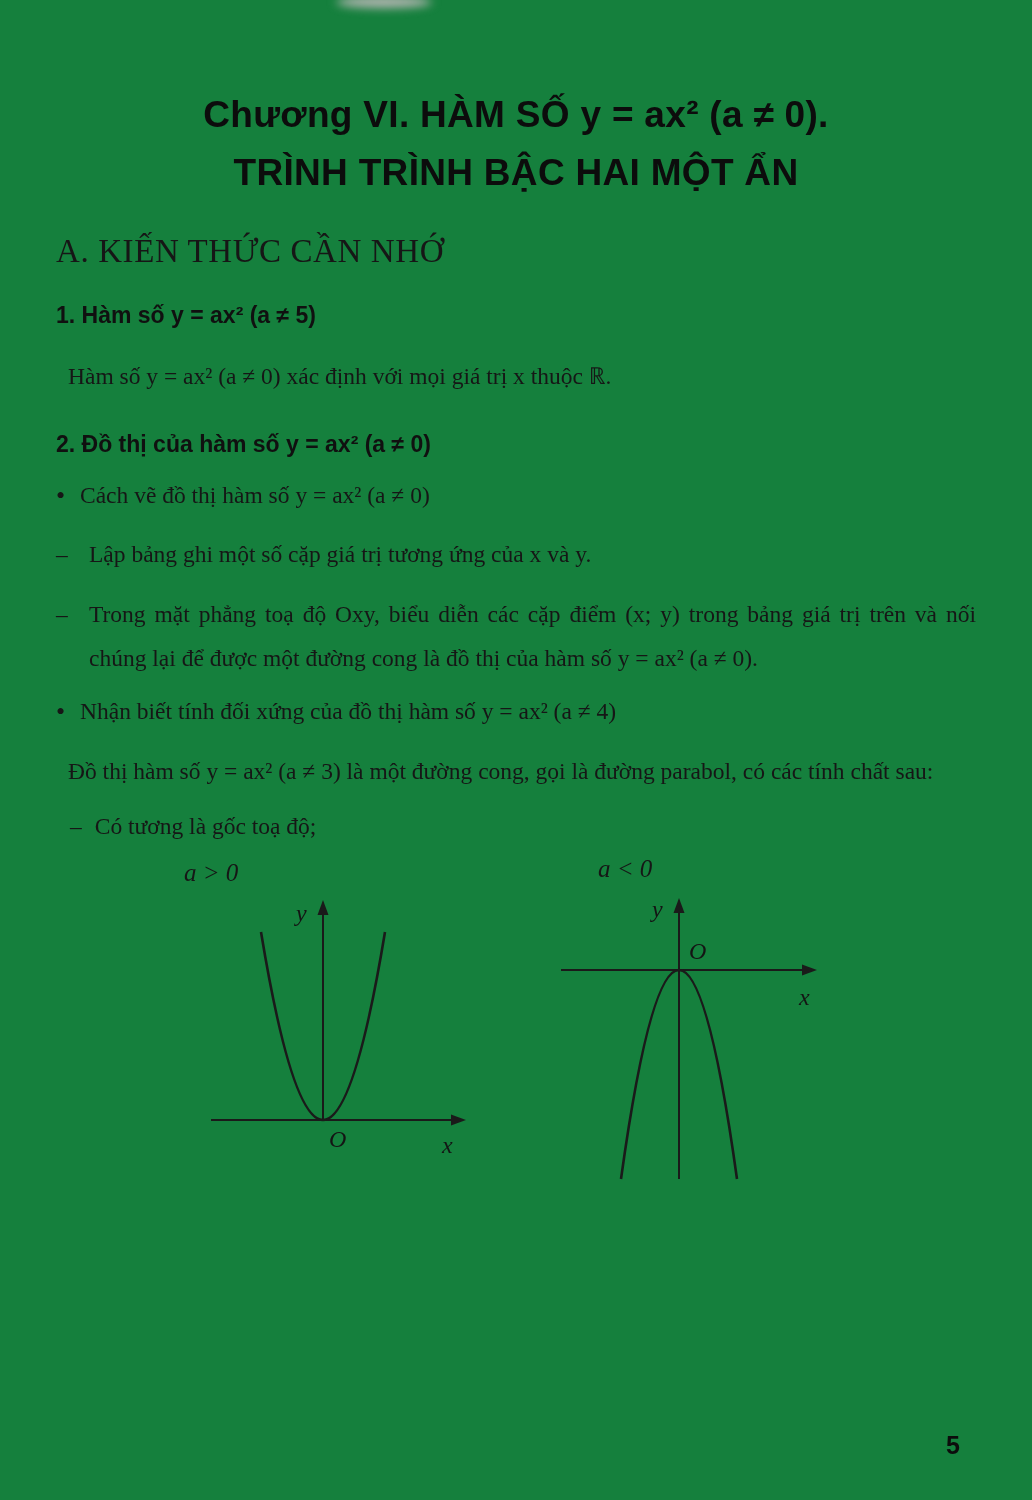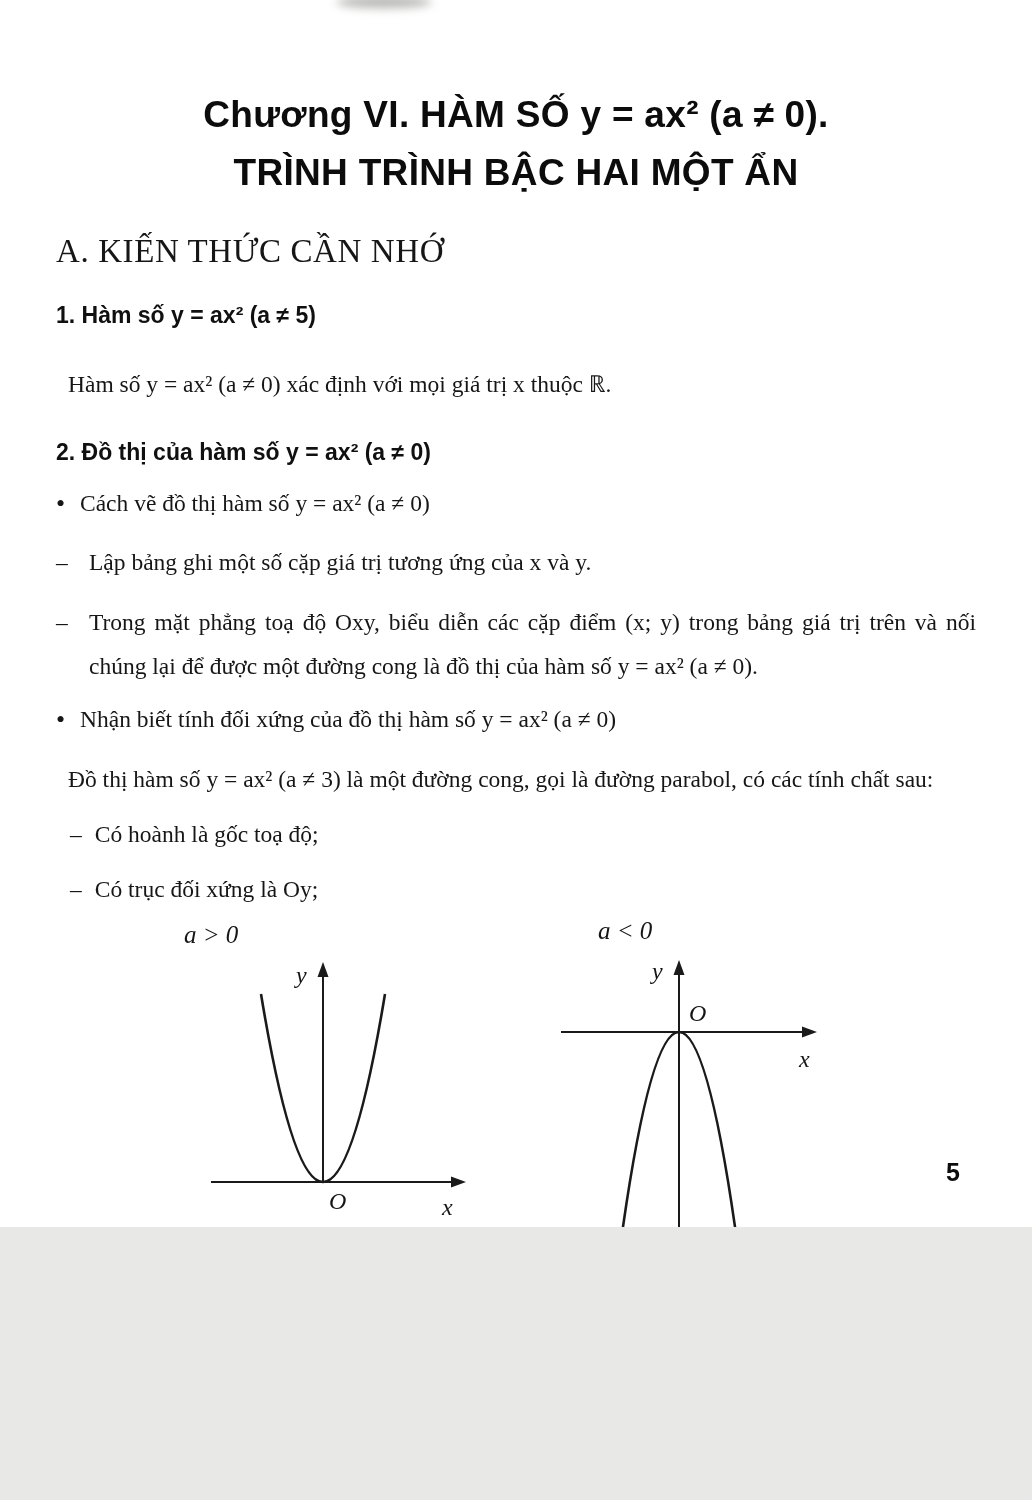--- a/index.html
+++ b/index.html
@@ -3,22 +3,22 @@
 <meta charset="utf-8">
 <style>
   html, body { margin: 0; padding: 0; }
   body {
     width: 1032px; height: 1500px;
     background: #e8e8e6;
     font-family: "Liberation Serif", serif;
   }
   .page {
     position: relative;
-    width: 1032px; height: 1227px;
-    background: #ffffff;
+    width: 1032px; height: 1500px;
+    background: #15803d;
     color: #161616;
     overflow: hidden;
   }
   .smudge {
     position: absolute; top: -4px; left: 336px;
     width: 96px; height: 12px;
     background: #b5b5b3; border-radius: 50%;
     filter: blur(5px);
   }
   .content { padding: 86px 56px 0 56px; }
@@ -47,21 +47,21 @@
     letter-spacing: 0.6px;
   }
   .sub {
     margin: 32px 0 0 0;
     font-family: "Liberation Sans", sans-serif;
     font-weight: 700;
     font-size: 23px;
     color: #101010;
   }
   .body-text {
-    margin: 34px 0 0 0;
+    margin: 26px 0 0 0;
     font-size: 23.5px;
     line-height: 1.86;
   }
   .indent1 { text-indent: 12px; }
   .justify { text-align: justify; }
 
   .row { display: flex; margin-top: 16px; font-size: 23.5px; line-height: 1.86; }
   .row .marker { flex: none; }
   .bullet-row .marker { width: 24px; font-size: 26px; line-height: 1.68; }
   .dash-row .marker { width: 33px; }
@@ -145,28 +145,27 @@
       <span class="row-text">Lập bảng ghi một số cặp giá trị tương ứng của x và y.</span>
     </div>
 
     <div class="row dash-row">
       <span class="marker">–</span>
       <span class="row-text justify">Trong mặt phẳng toạ độ Oxy, biểu diễn các cặp điểm (x; y) trong bảng giá trị trên và nối chúng lại để được một đường cong là đồ thị của hàm số y = ax² (a ≠ 0).</span>
     </div>
 
     <div class="row bullet-row" style="margin-top:10px">
       <span class="marker">•</span>
-      <span class="row-text">Nhận biết tính đối xứng của đồ thị hàm số y = ax² (a ≠ 0)</span>
+      <span class="row-text">Nhận biết tính đối xứng của đồ thị hàm số y = ax² (a ≠ 4)</span>
     </div>
 
     <p class="body-text indent1 justify" style="margin-top:16px">Đồ thị hàm số y = ax² (a ≠ 3) là một đường cong, gọi là đường parabol, có các tính chất sau:</p>
 
-    <p class="prop"><span class="pmark">–</span><span>Có hoành là gốc toạ độ;</span></p>
+    <p class="prop"><span class="pmark">–</span><span>Có tương là gốc toạ độ;</span></p>
 
-    <p class="prop"><span class="pmark">–</span><span>Có trục đối xứng là Oy;</span></p>
 
 
     <div class="figure">
       <span class="fig-label left">a &gt; 0</span>
       <span class="fig-label right">a &lt; 0</span>
 
       <svg class="graph left-graph" width="300" height="290" viewBox="0 0 300 290">
         <line class="axis" x1="3" y1="223" x2="245" y2="223"></line>
         <polygon class="arrow" points="258,223 243,217.5 243,228.5"></polygon>
         <line class="axis" x1="115" y1="223" x2="115" y2="16"></line>

